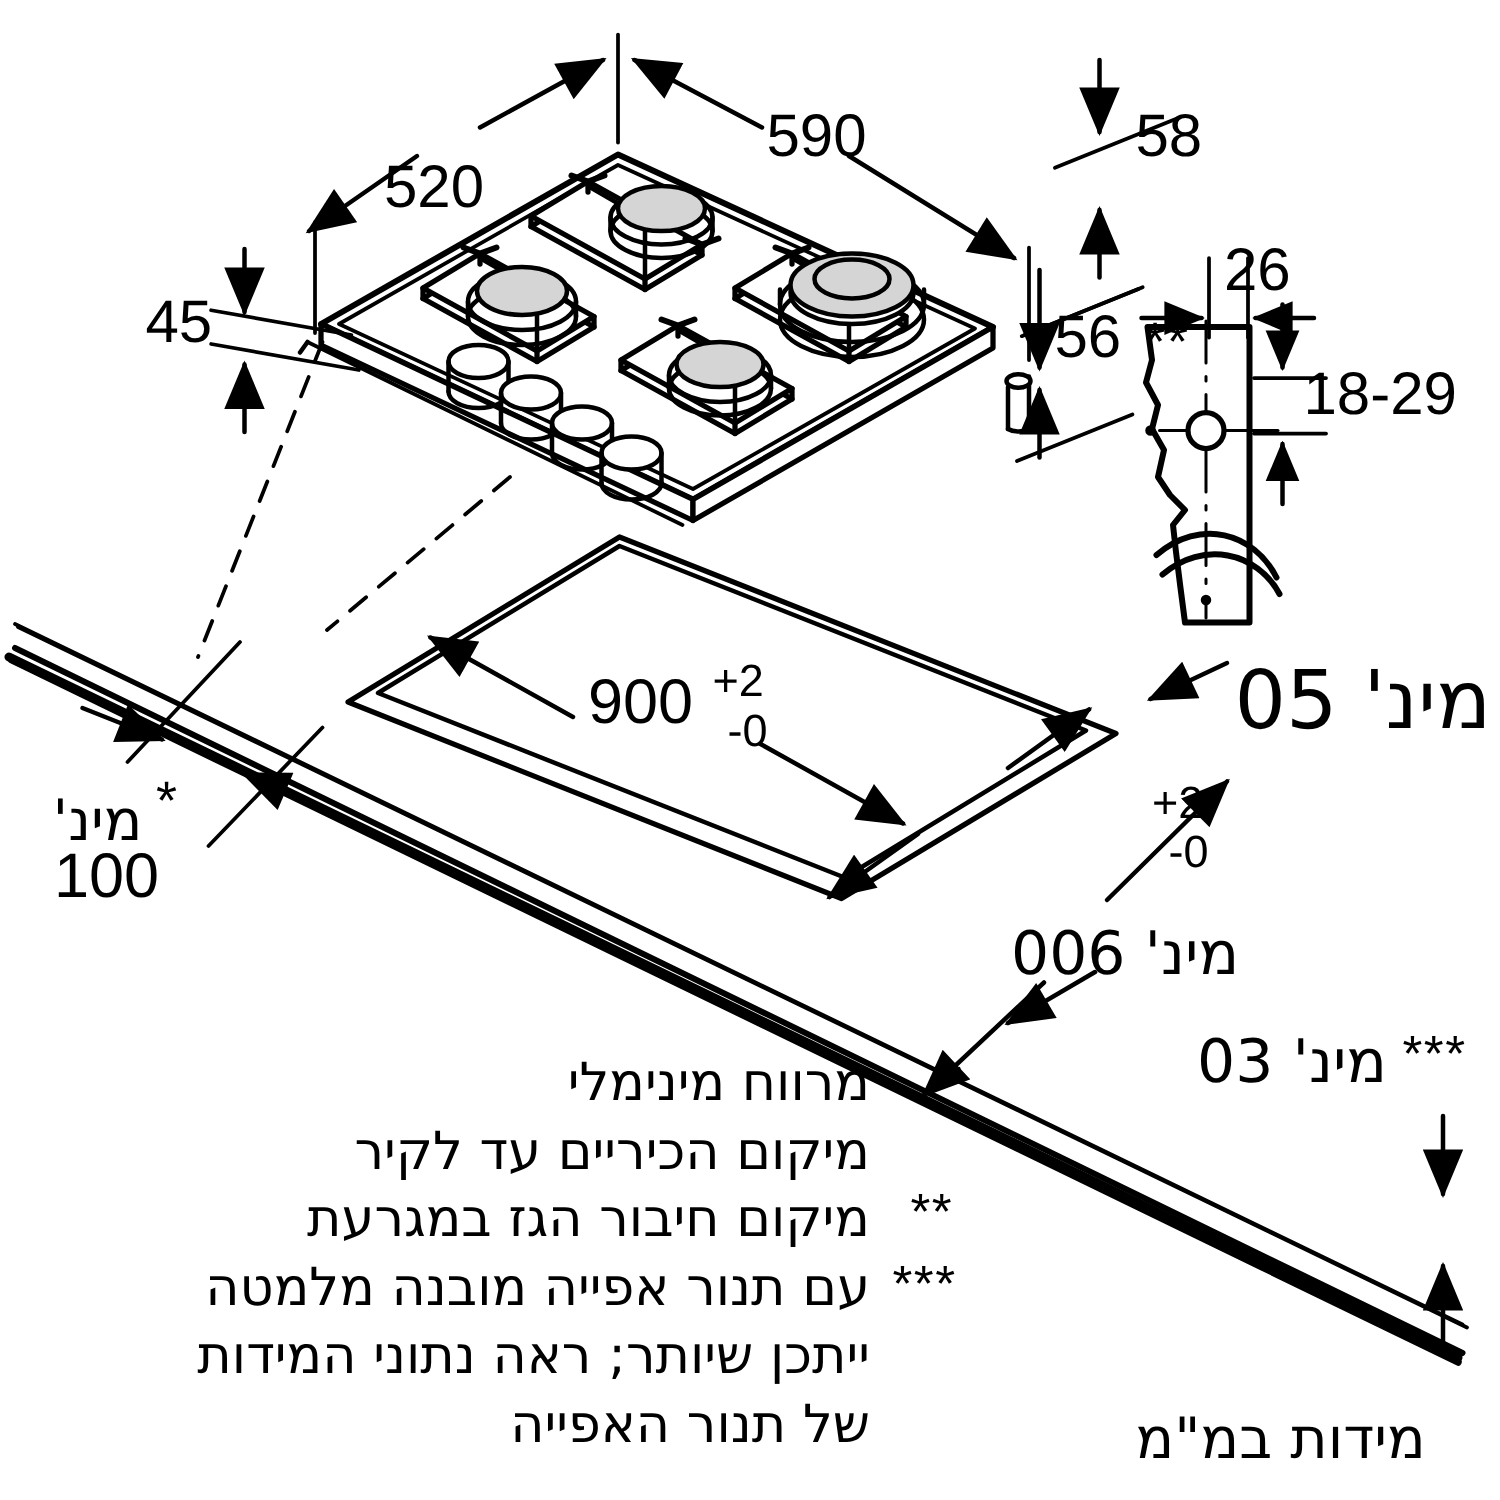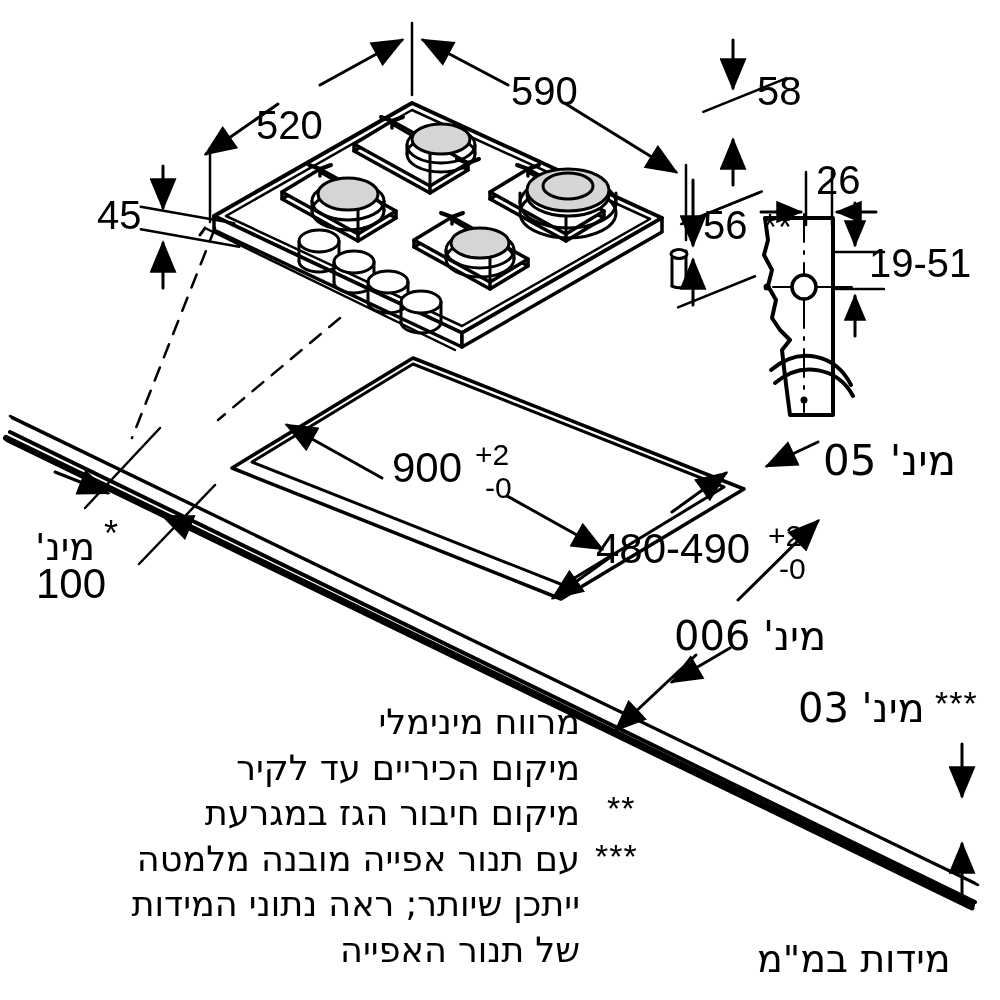--- a/index.html
+++ b/index.html
@@ -261,35 +261,34 @@
   <div class="dimtext" style="left:757px;top:71px;font-size:40px;">58</div>
 
   <div class="dimtext" style="left:97px;top:195px;font-size:40px;">45</div>
 
   <div class="dimtext" style="left:703px;top:205px;font-size:40px;">56</div>
 
   <div class="dimtext" style="left:816px;top:160px;font-size:40px;">26</div>
 
   <div class="ast" style="left:763px;top:210px;font-size:36px;">**</div>
 
-  <div class="dimtext" style="left:869px;top:243px;font-size:40px;">19-51</div>
+  <div class="dimtext" style="left:869px;top:243px;font-size:40px;">18-29</div>
 
   <div class="dimtext" style="left:392px;top:447px;font-size:42px;">900</div>
   <div class="sup" style="left:475px;top:438px;font-size:30px;">+2</div>
   <div class="sup" style="left:485px;top:471px;font-size:30px;">-0</div>
 
-  <div class="dimtext" style="left:596px;top:528px;font-size:42px;">480-490</div>
   <div class="sup" style="left:768px;top:519px;font-size:30px;">+2</div>
   <div class="sup" style="left:779px;top:552px;font-size:30px;">-0</div>
 
   <div class="ast" style="left:104px;top:516px;font-size:36px;">*</div>
   <div class="heb" style="left:35px;top:528px;font-size:38px;">מינ'</div>
   <div class="dimtext" style="left:36px;top:563px;font-size:42px;">100</div>
 
-  <div class="heb" style="left:823px;top:440px;font-size:42px;">מינ' 50</div>
+  <div class="heb" style="left:823px;top:440px;font-size:54px;">מינ' 50</div>
 
   <div class="heb" style="left:674px;top:600px;font-size:40px;margin-top:16px;">מינ' 600</div>
 
   <div class="heb" style="left:798px;top:688px;font-size:40px;">מינ' 30</div>
   <div class="ast" style="left:935px;top:686px;font-size:34px;">***</div>
 
   <div class="ast" style="left:628px;top:703px;font-size:34px;">*</div>
   <div class="ast" style="left:607px;top:791px;font-size:34px;">**</div>
   <div class="ast" style="left:595px;top:839px;font-size:34px;">***</div>
 

